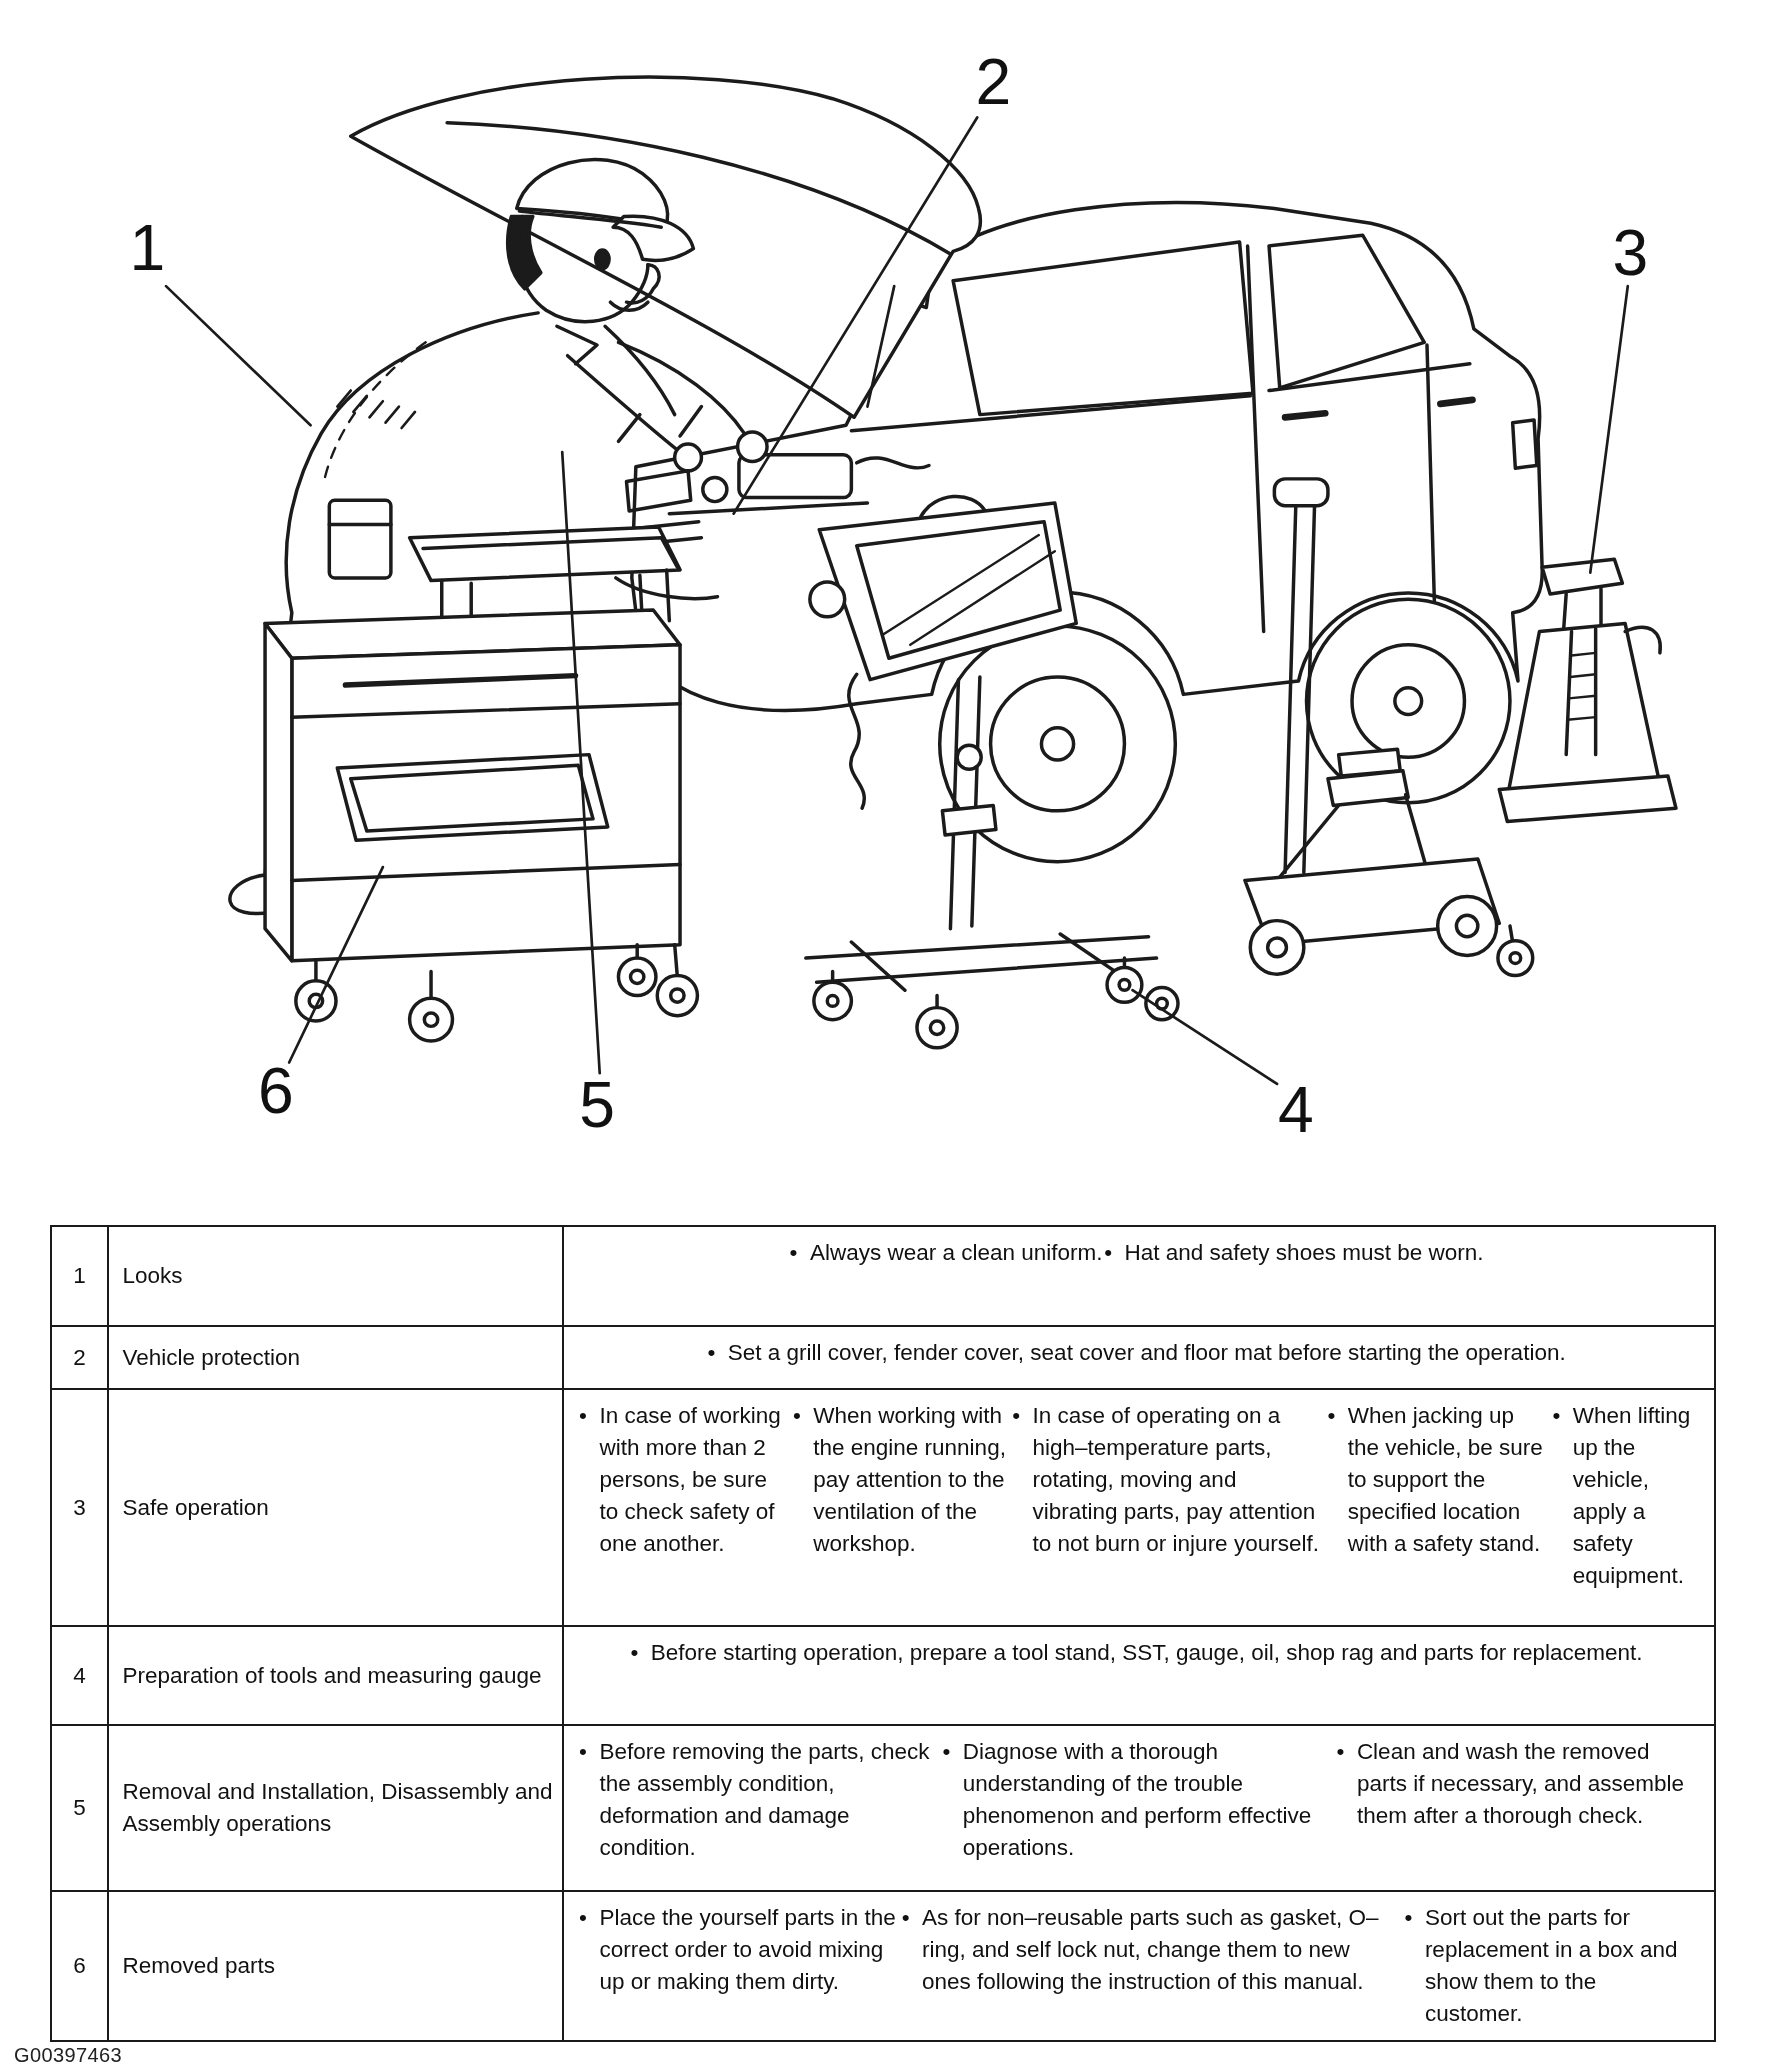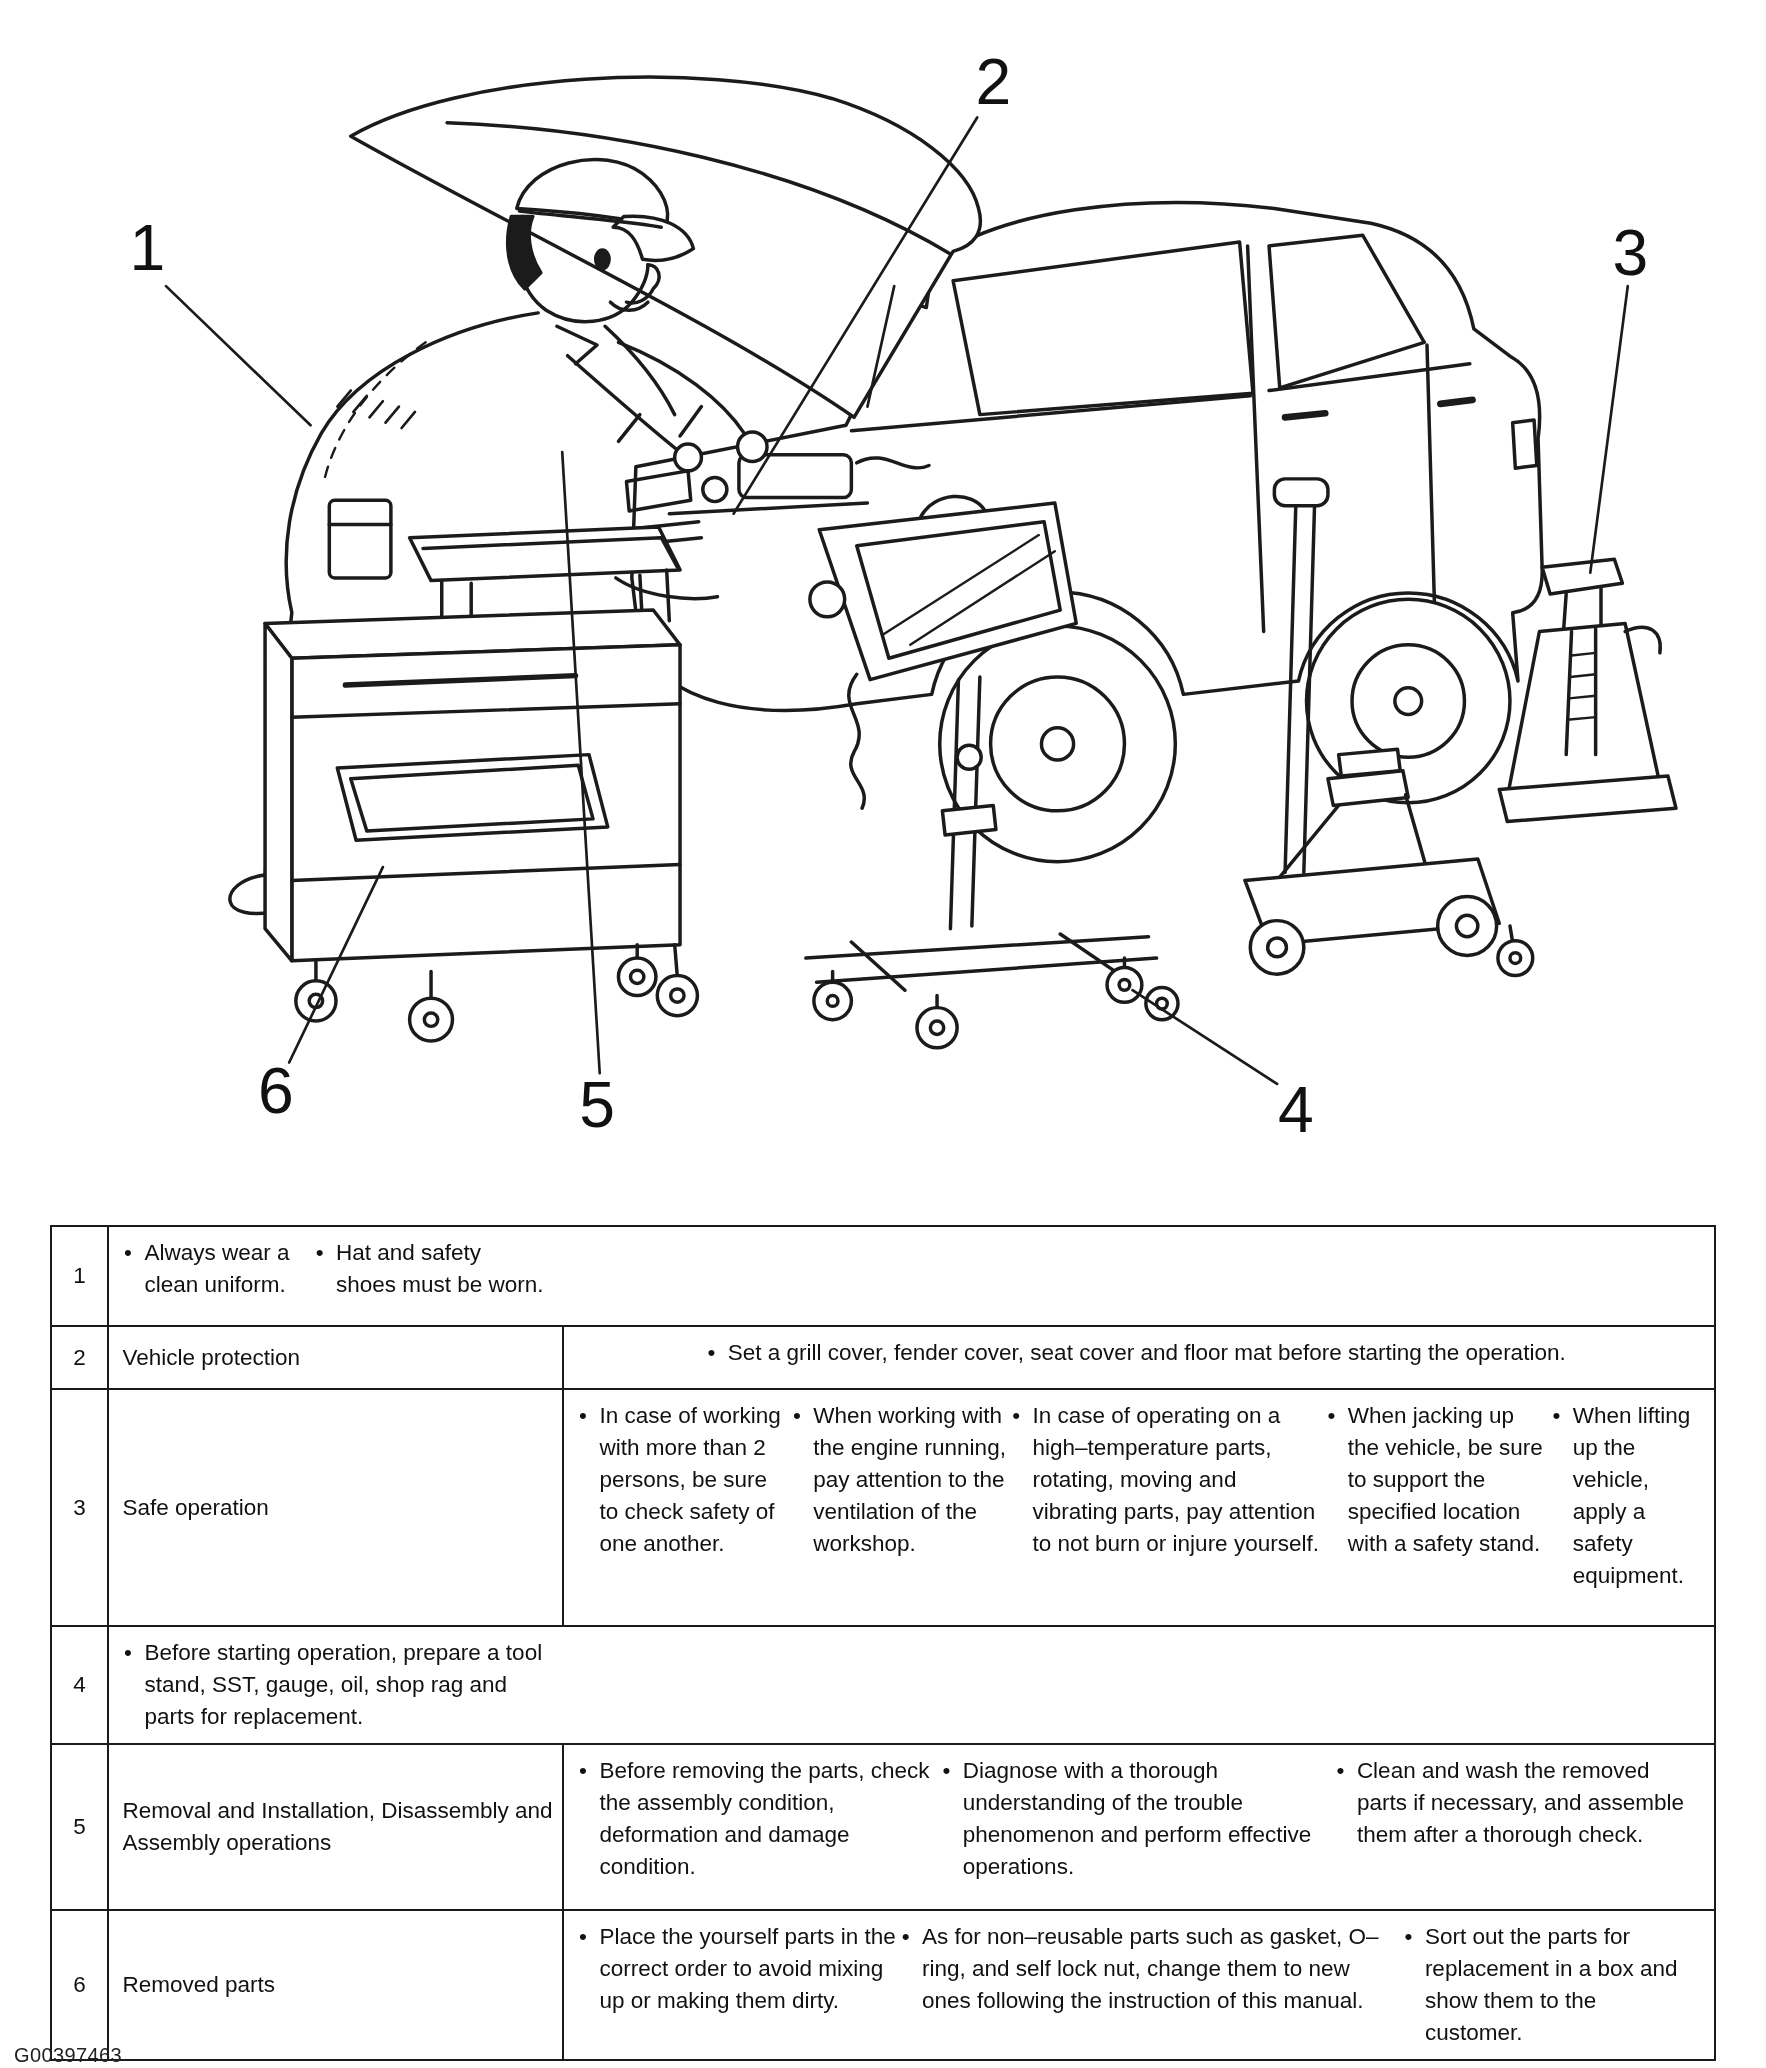--- a/index.html
+++ b/index.html
@@ -244,20 +244,21 @@
         <text x="446" y="838">5</text>
         <text x="206" y="828">6</text>
       </g>
     </svg>
   </div>
 
   <div class="manual-table">
 
     <div class="t-row" style="min-height:98px">
       <div class="cell-num">1</div>
+      <div class="cell-label">Looks</div>
       <div class="cell-desc">
         <div class="bullet">Always wear a clean uniform.</div>
         <div class="bullet">Hat and safety shoes must be worn.</div>
       </div>
     </div>
 
     <div class="t-row" style="min-height:63px">
       <div class="cell-num">2</div>
       <div class="cell-label">Vehicle protection</div>
       <div class="cell-desc">
@@ -272,20 +273,21 @@
         <div class="bullet">In case of working with more than 2 persons, be sure to check safety of one another.</div>
         <div class="bullet">When working with the engine running, pay attention to the ventilation of the workshop.</div>
         <div class="bullet">In case of operating on a high–temperature parts, rotating, moving and vibrating parts, pay attention to not burn or injure yourself.</div>
         <div class="bullet">When jacking up the vehicle, be sure to support the specified location with a safety stand.</div>
         <div class="bullet">When lifting up the vehicle, apply a safety equipment.</div>
       </div>
     </div>
 
     <div class="t-row" style="min-height:99px">
       <div class="cell-num">4</div>
+      <div class="cell-label">Preparation of tools and measuring gauge</div>
       <div class="cell-desc">
         <div class="bullet">Before starting operation, prepare a tool stand, SST, gauge, oil, shop rag and parts for replacement.</div>
       </div>
     </div>
 
     <div class="t-row" style="min-height:166px">
       <div class="cell-num">5</div>
       <div class="cell-label">Removal and Installation, Disassembly and Assembly operations</div>
       <div class="cell-desc">
         <div class="bullet">Before removing the parts, check the assembly condition, deformation and damage condition.</div>

